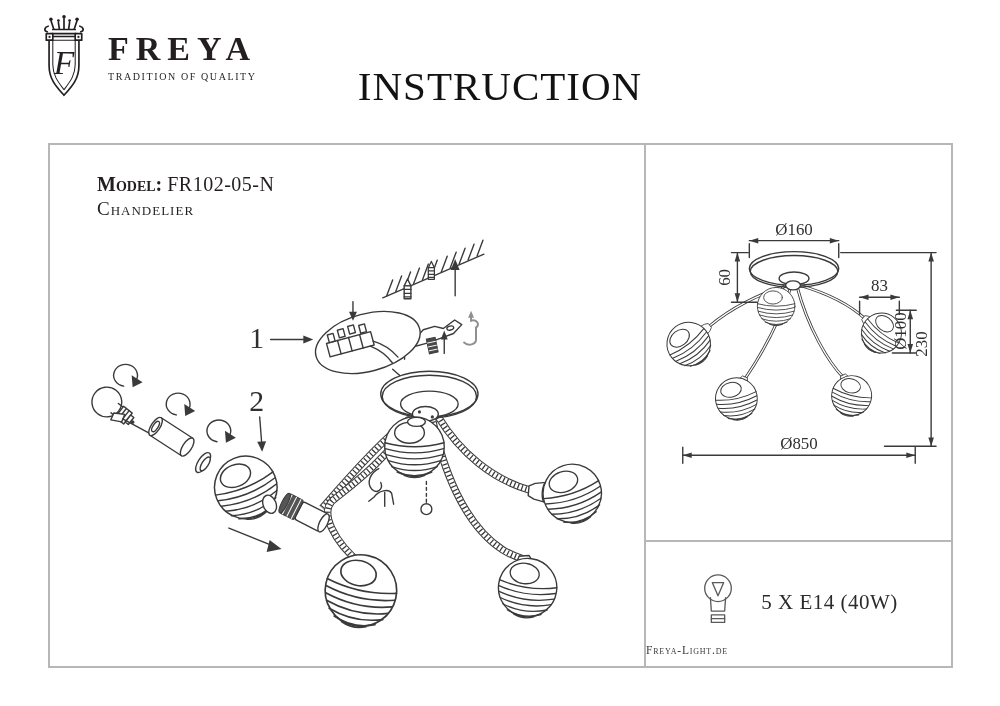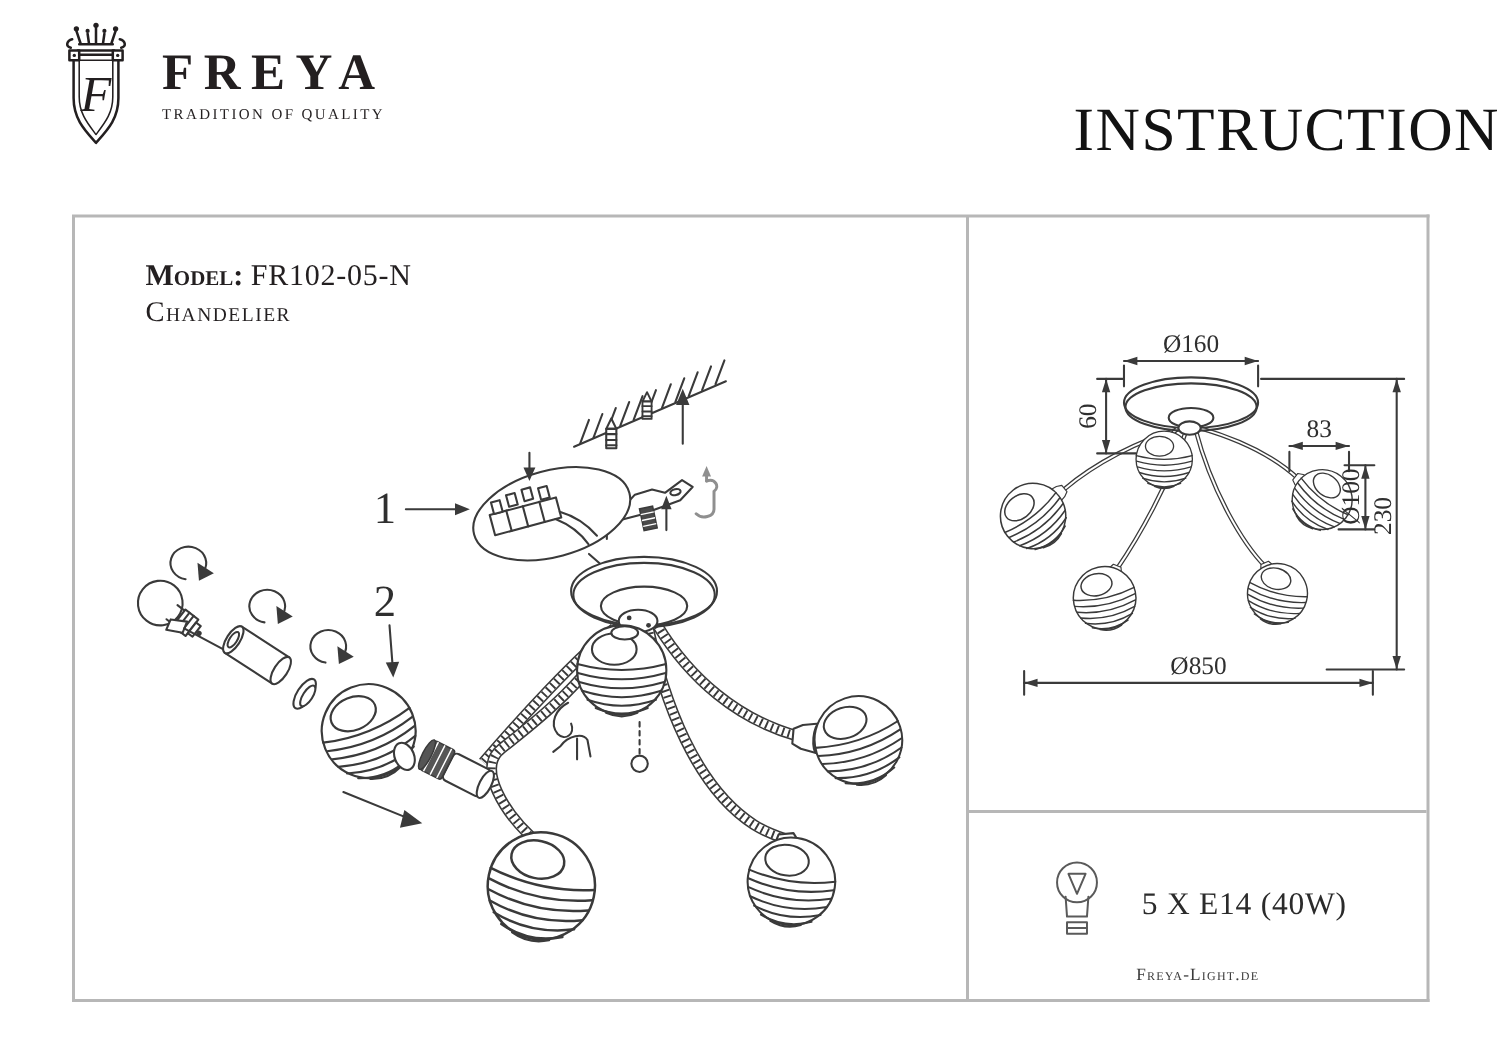--- a/index.html
+++ b/index.html
@@ -4,31 +4,31 @@
 <style>
   html,body{margin:0;padding:0;background:#fff}
   body{width:1000px;height:706px;font-family:"Liberation Serif",serif;color:#231f20}
   .page{position:relative;width:1000px;height:706px;overflow:hidden;background:#fff}
 
   
   .logo{position:absolute;left:36px;top:14px;display:flex;gap:16px;align-items:flex-start}
   .logo-texts{margin-top:18px}
   .brand{font-size:34px;font-weight:bold;letter-spacing:7px;color:#231f20;line-height:1}
   .tagline{font-size:10px;letter-spacing:1.6px;color:#231f20;margin-top:5px}
-  .title{position:absolute;left:0;right:0;top:62px;text-align:right;font-size:41px;letter-spacing:1px;color:#121212}
+  .title{position:absolute;left:0;right:0;top:62px;text-align:center;font-size:41px;letter-spacing:1px;color:#121212}
 
   
   *{box-sizing:border-box}
   .panels{position:absolute;left:48px;top:143px;display:flex}
   .panel-left{width:598px;height:525px;border:2px solid #b7b7b7;position:relative;background:#fff}
   .panel-right{width:307px;height:525px;border:2px solid #b7b7b7;border-left:none;position:relative;display:flex;flex-direction:column;background:#fff}
   .dim-area{height:397px;border-bottom:2px solid #b7b7b7;position:relative}
   .bulb-area{flex:1;position:relative;display:flex;align-items:center;justify-content:center;gap:24px;padding-bottom:4px}
   .bulb-spec{font-size:21px;color:#2b2b2b;letter-spacing:0.5px}
-  .website{position:absolute;bottom:10px;left:0;right:0;text-align:center;font-variant:small-caps;font-size:11.5px;letter-spacing:0.8px;color:#3a3a3a}
+  .website{position:absolute;bottom:10px;left:0;right:0;text-align:left;font-variant:small-caps;font-size:11.5px;letter-spacing:0.8px;color:#3a3a3a}
 
   .model-block{position:absolute;left:47px;top:28px}
   .model-line{font-size:20px}
   .model-label{font-weight:bold;font-variant:small-caps}
   .model-value{letter-spacing:0.5px}
   .product-type{font-size:19px;font-variant:small-caps;letter-spacing:1px;margin-top:2px}
 
   
   svg.draw{position:absolute;inset:0;width:100%;height:100%}
   .ln{stroke:#3a3a3a;fill:none;stroke-width:1.4;stroke-linecap:round;stroke-linejoin:round}

